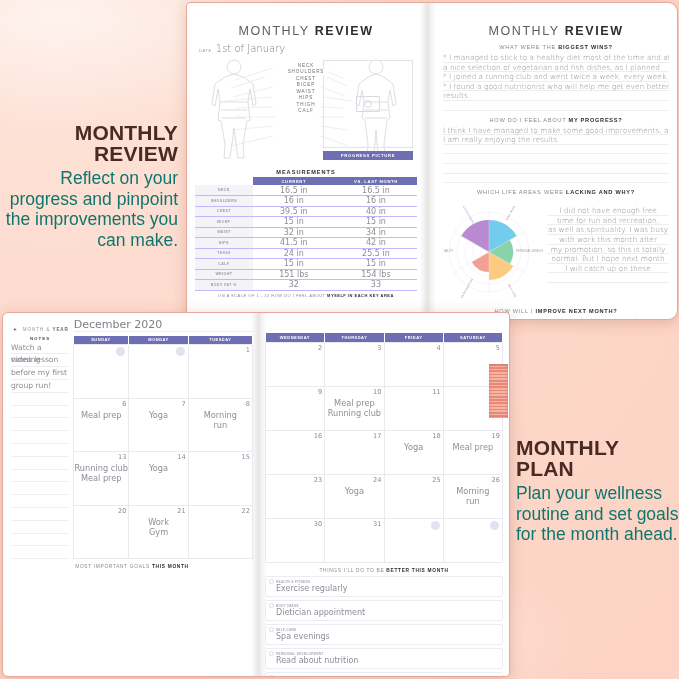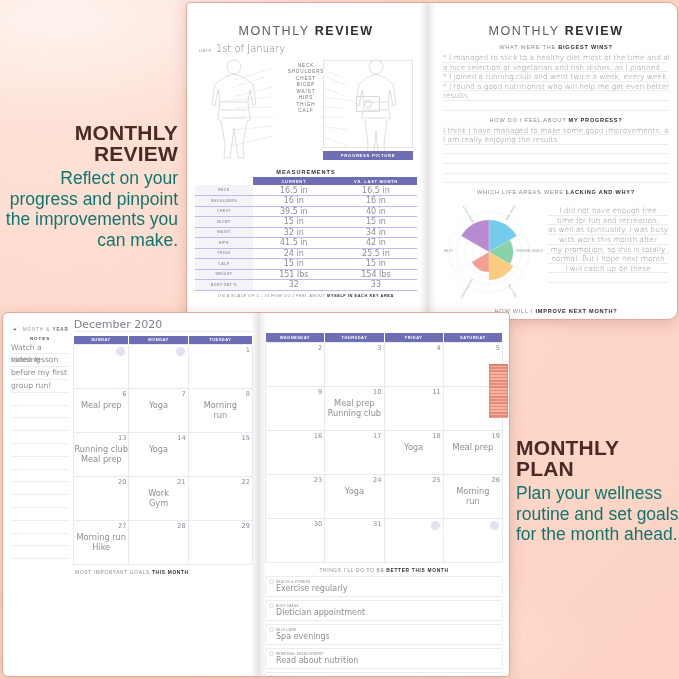--- a/index.html
+++ b/index.html
@@ -581,35 +581,20 @@
                 <span class="daynum">21</span>
                 <div class="ev">
                   <div>Work</div>
                   <div>Gym</div>
                 </div>
               </td>
               <td>
                 <span class="daynum">22</span>
               </td>
             </tr>
-            <tr>
-              <td>
-                <span class="daynum">27</span>
-                <div class="ev">
-                  <div>Morning run</div>
-                  <div>Hike</div>
-                </div>
-              </td>
-              <td>
-                <span class="daynum">28</span>
-              </td>
-              <td>
-                <span class="daynum">29</span>
-              </td>
-            </tr>
           </tbody>
         </table>
     </div>
 
     <div class="sec-head"><span>MOST IMPORTANT GOALS </span><b>THIS MONTH</b></div>
   </div>
 
   <div class="page" id="plan-right">
     <div style="height:16px"></div>
     <table class="cal" id="cal-right" style="width:100%">

